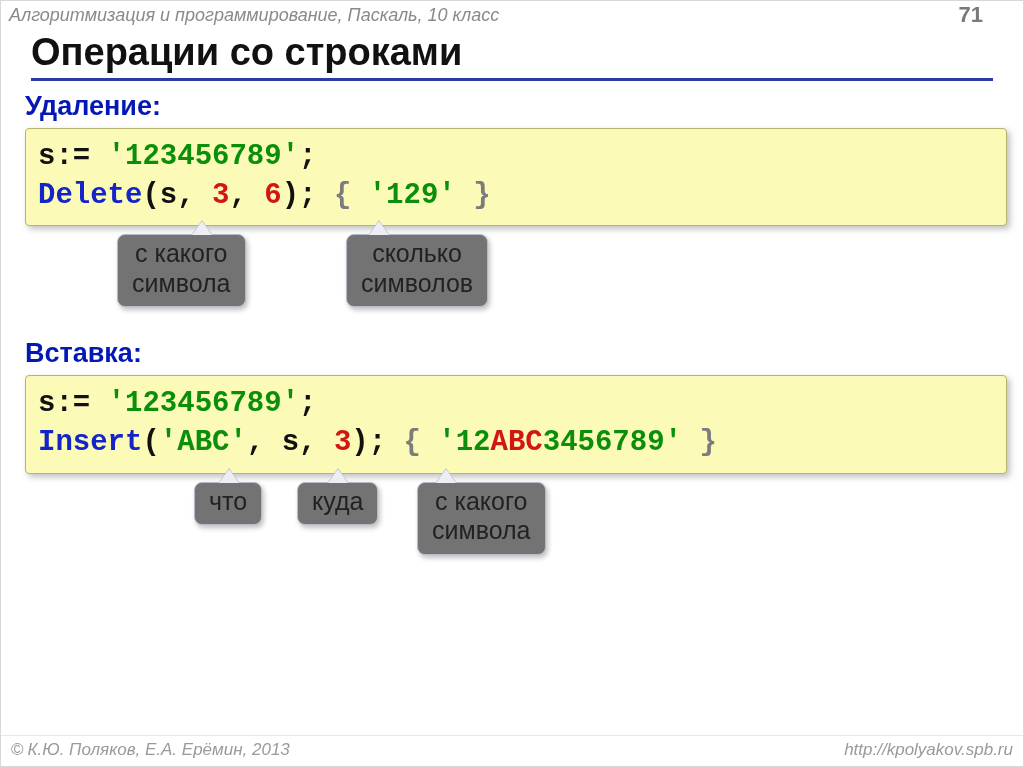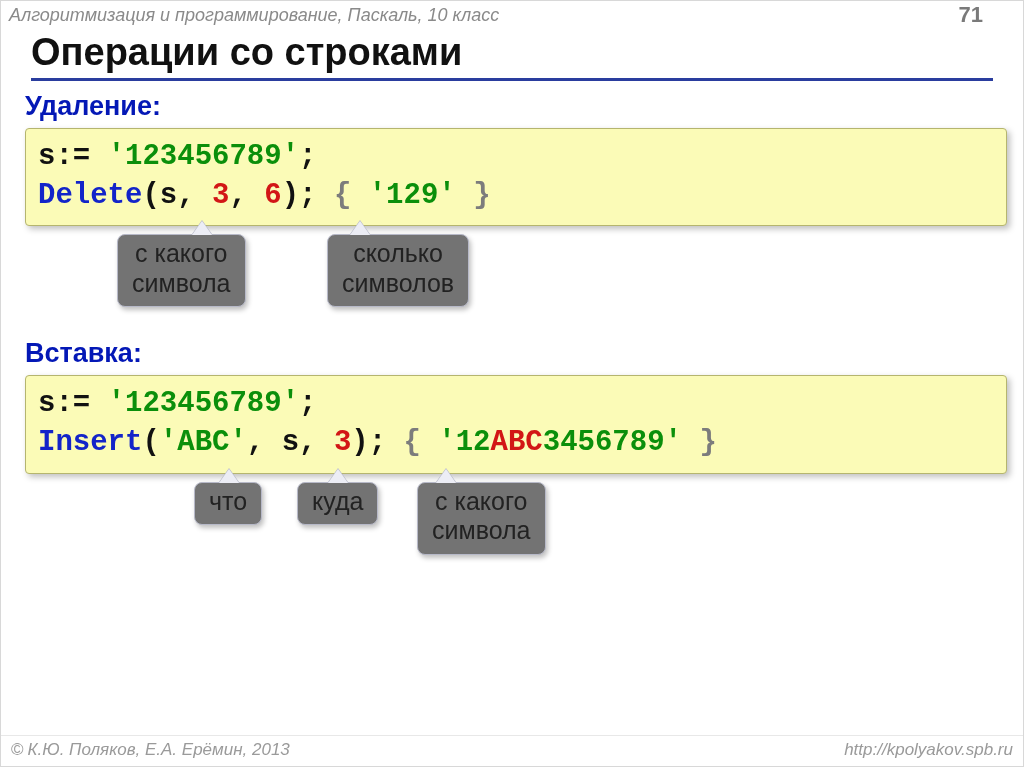--- a/index.html
+++ b/index.html
@@ -137,21 +137,21 @@
 
     <div class="codebox"><span>s:=</span> <span class="tok-green">'123456789'</span><span>;</span>
 <span class="tok-blue">Delete</span><span>(s,</span> <span class="tok-red">3</span><span>,</span> <span class="tok-red">6</span><span>);</span> <span class="tok-grey">{</span> <span class="tok-green">'129'</span> <span class="tok-grey">}</span></div>
 
     <div class="callout-row">
       <div class="callout" style="left:100px">
         <div class="tail" style="left:74px"></div>
         <span style="white-space:pre-line;display:block">с какого
 символа</span>
       </div>
-      <div class="callout" style="left:310px">
+      <div class="callout" style="left:329px">
         <div class="tail" style="left:22px"></div>
         <span style="white-space:pre-line;display:block">сколько
 символов</span>
       </div>
     </div>
 
     <div class="label-blue">Вставка:</div>
 
     <div class="codebox"><span>s:=</span> <span class="tok-green">'123456789'</span><span>;</span>
 <span class="tok-blue">Insert</span><span>(</span><span class="tok-green">'ABC'</span><span>,</span> <span>s</span><span>,</span> <span class="tok-red">3</span><span>);</span> <span class="tok-grey">{</span> <span class="tok-green">'12</span><span class="tok-red">ABC</span><span class="tok-green">3456789'</span> <span class="tok-grey">}</span></div>

